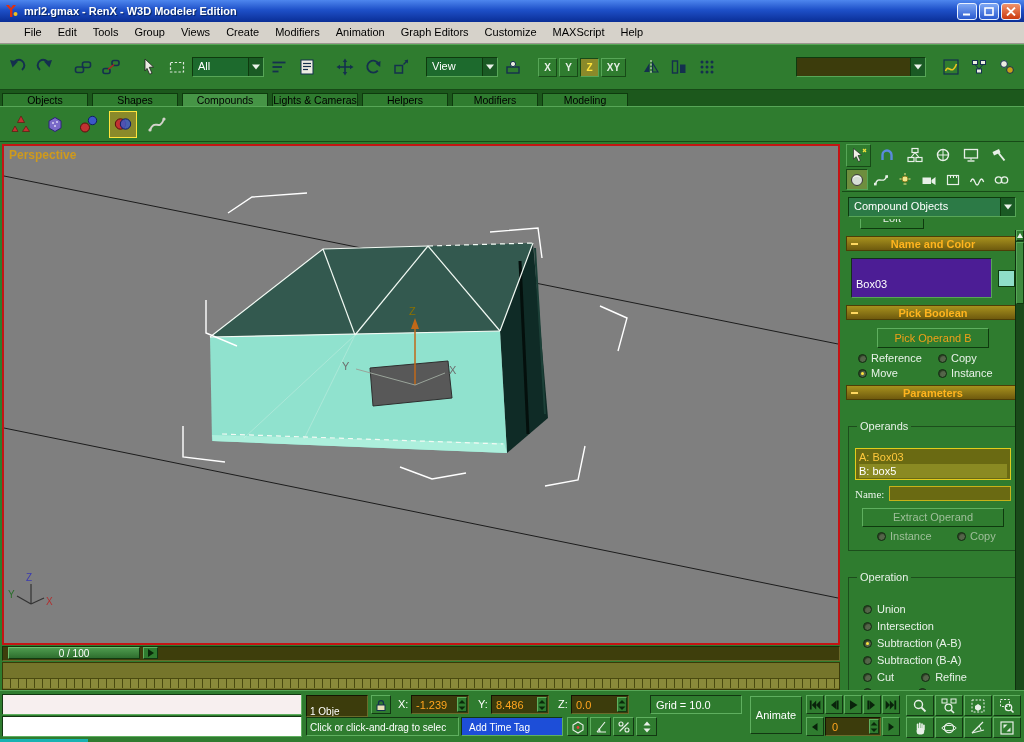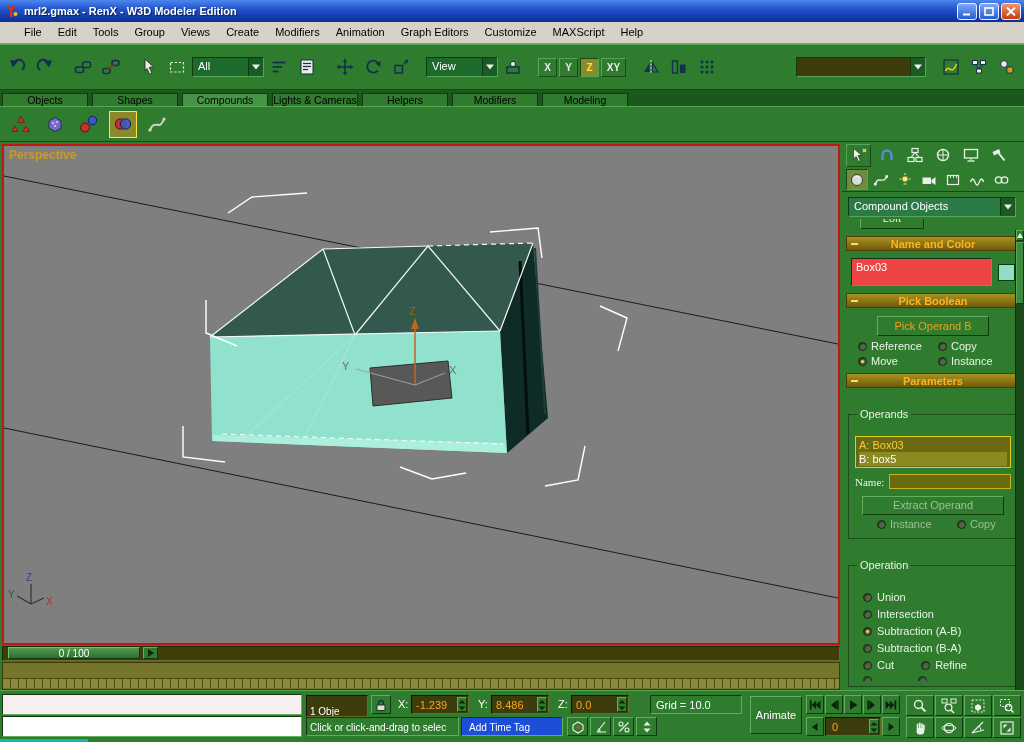--- a/index.html
+++ b/index.html
@@ -79,21 +79,21 @@
   .cp-subcat.pressed { background:#6E8E3E; border-color:#174A17 #57A657 #57A657 #174A17; }
   .cp-dropdown { margin:5px 8px 2px 6px; height:20px; background:#2C7A46; }
   .clipped-btn-row { height:11px; overflow:hidden; padding-left:18px; }
   .clipped-btn { width:64px; height:20px; margin-top:-10px; color:#E8F0E8; text-align:center; line-height:17px; font-size:11px; }
   .rollout-header { margin:6px 4px 0; height:15px;
     background:linear-gradient(180deg,#A8921E,#6E5A0E); border:1px solid #4E3E06;
     display:flex; align-items:center; padding:0 4px; color:#FFB41E; font-size:11px; font-weight:bold; }
   .minusbox { width:7px; height:2px; background:#FFD860; margin-right:auto; }
   .rtitle { flex:1; text-align:center; margin-right:7px; font-weight:bold; }
   .nc-row { display:flex; align-items:center; margin:7px 9px; gap:6px; }
-  .nc-field { flex:1; height:28px; background:#ef4444; color:#fff; padding:2px 4px;
+  .nc-field { flex:1; height:28px; background:#4c1d95; color:#fff; padding:19px 4px;
     border:1px solid; border-color:#142E1E #57A657 #57A657 #142E1E; }
   .nc-swatch { width:17px; height:17px; background:#8FDEC8; border:1px solid #0E3A0E; }
   .panel-btn { background:#2F7C2F; border:1px solid; border-color:#5FAF5F #0E3A0E #0E3A0E #5FAF5F;
     text-align:center; }
   .pick-btn { width:112px; height:20px; margin:8px auto 4px; color:#F0A018; line-height:18px; }
   .radio-row { display:flex; margin:3px 0 3px 16px; }
   .radio-item { display:flex; align-items:center; gap:4px; width:80px; font-size:11px; color:#E9F2E9; }
   .radio { width:9px; height:9px; border-radius:50%; background:#55654A; border:1px solid #0E2A0E;
     box-shadow:inset 1px 1px 1px #2A3A22; position:relative; flex:none; }
   .radio.sel::after { content:""; position:absolute; left:2px; top:2px; width:3px; height:3px;

